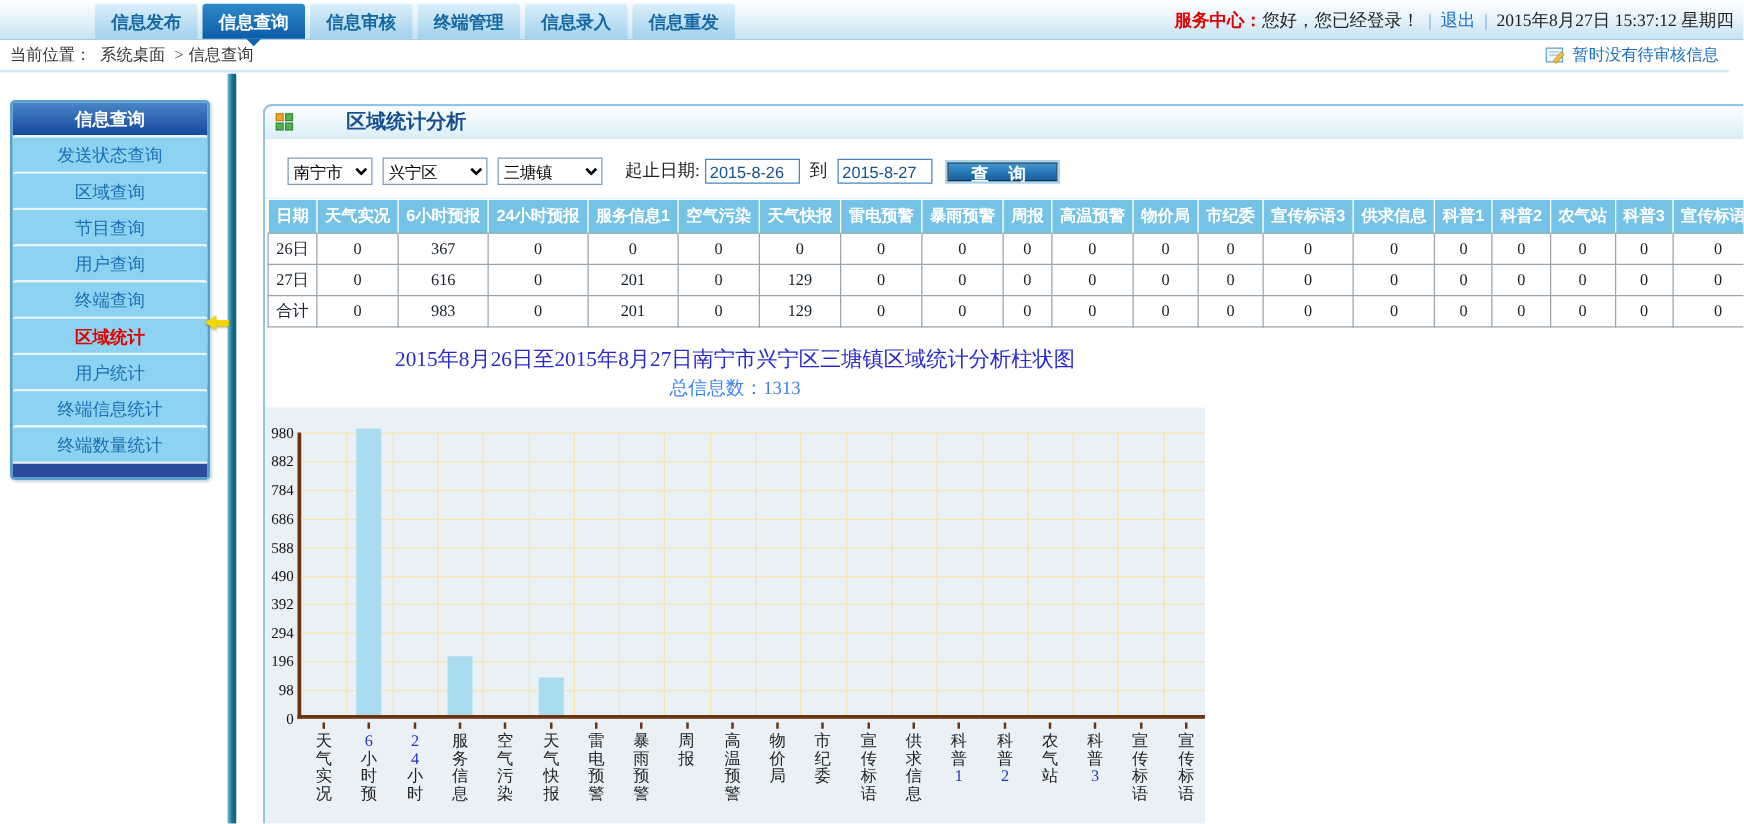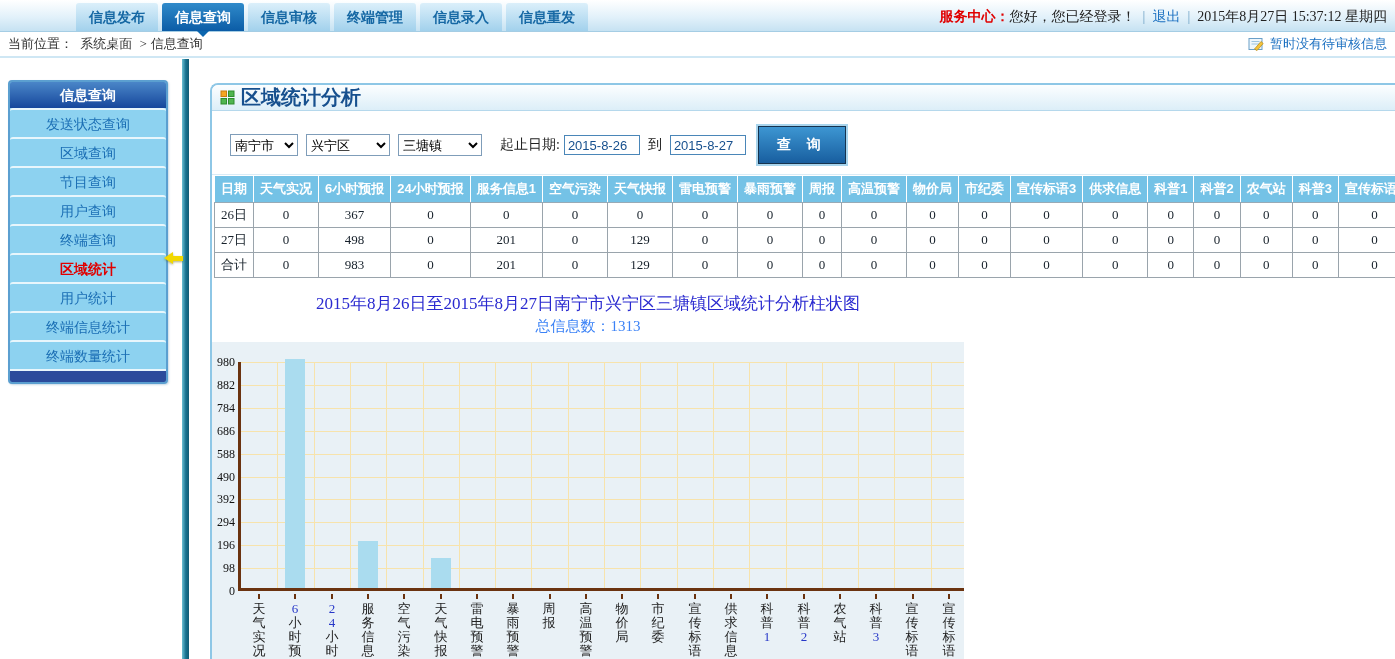--- a/index.html
+++ b/index.html
@@ -16,21 +16,21 @@
   .tab.active { background:linear-gradient(#2f8aca,#0b5ca6); color:#fff; }
   .tab.active::after { content:""; position:absolute; left:50%; margin-left:-6px; top:28px;
     border:6px solid transparent; border-top-color:#0c66ae; }
   .topbar-right { position:absolute; right:8px; top:0; height:46px; line-height:32px; font-size:14px; color:#222;
     font-family:"Liberation Serif","DejaVu Serif",serif; white-space:nowrap; }
   .svc { color:#e00000; font-weight:bold; font-family:"Liberation Sans",sans-serif; }
   .pipe { color:#6fa3c6; margin:0 7px; }
   .logout { color:#1a6fc0; cursor:pointer; }
 
   
-  .crumbbar { position:absolute; top:32px; left:0; right:0; height:26px; background:#fff;
+  .crumbbar { position:absolute; top:32px; left:0; right:12px; height:26px; background:#fff;
     border-bottom:2px solid #cfe7f4; font-size:13px; line-height:24px; color:#333;
     font-family:"Liberation Serif","DejaVu Serif",serif; }
   .crumb-left { margin-left:8px; }
   .crumb-left span { margin-right:4px; }
   .audit { position:absolute; right:8px; top:0; height:24px; display:flex; align-items:center; gap:5px;
     color:#1a6fc0; cursor:pointer; }
 
   
   .content { position:absolute; top:59px; left:0; right:0; bottom:0; background:#fff; }
 
@@ -51,32 +51,32 @@
     background:#8dd2f0; border-top:2px solid #e8f6fc; border-radius:3px; cursor:pointer; }
   .side-item.active { color:#e00000; font-weight:bold; }
   .side-footer { height:13px; background:#2b4b9b; border-top:2px solid #e8f6fc; }
 
   
   .panel { position:absolute; left:210px; top:24px; right:0; bottom:0;
     border:2px solid #8ec7e6; border-right:none; border-bottom:none; border-radius:8px 0 0 0; background:#fff; }
   .panel-header { height:26px; background:linear-gradient(#fcfeff,#dceef8); border-bottom:1px solid #b5d8ec;
     border-radius:6px 0 0 0; display:flex; align-items:center; }
   .panel-header svg { margin:0 6px 0 8px; }
-  .panel-title { font-size:20px; font-weight:bold; color:#17508e; }
+  .panel-title { font-size:16px; font-weight:bold; color:#17508e;margin-left:36px; }
   .panel-body { position:absolute; top:27px; left:0; right:0; bottom:0; overflow:hidden; }
 
   
   .filter-wrap { padding:14px 14px 10px 18px; border-bottom:1px solid #d9ecf7; display:flex; align-items:center;
     font-size:14px; color:#222; }
   .filter-wrap select { height:22px; font-size:13px; border:1px solid #7f9db9; background:#fff; margin-right:8px; }
   .sel-city { width:68px; } .sel-district { width:84px; } .sel-town { width:84px; }
   .date-label { font-family:"Liberation Serif","DejaVu Serif",serif; margin:0 4px 0 10px; }
   .to-label { font-family:"Liberation Serif","DejaVu Serif",serif; margin:0 8px; }
   input.date { width:76px; height:20px; border:1px solid #4a86b8; font-size:13px; color:#17508e; padding:1px 3px; }
-  .query-btn { margin-left:12px; width:88px; height:38px; background:linear-gradient(#3d96d2,#185e9f);
+  .query-btn { margin-left:12px; width:88px; height:15px; background:linear-gradient(#3d96d2,#185e9f);
     color:#fff; font-weight:bold; font-size:14px; border:1px solid #16334e; box-shadow:0 0 0 2px #a8d4ec;
     letter-spacing:6px; cursor:pointer; }
 
   
   .table-caption { margin:7px 0 3px 4px; font-size:13px; color:#8fb6d2;
     font-family:"Liberation Serif","DejaVu Serif",serif; }
   table.stats { border-collapse:collapse; margin-left:2px; white-space:nowrap; }
   table.stats th { background:#74c2e6; color:#fff; font-size:13px; font-weight:bold; padding:4px 6px;
     border:1px solid #fff; border-bottom:1px solid #98aab6; }
   table.stats td { background:#fff; color:#16202a; font-size:13px; padding:3px 6px; border:1px solid #9aa4ac;
@@ -235,21 +235,21 @@
                 <td>0</td>
                 <td>0</td>
                 <td>0</td>
                 <td>0</td>
                 <td>0</td>
                 <td>0</td>
               </tr>
               <tr>
                 <td>27日</td>
                 <td>0</td>
-                <td>498</td>
+                <td>616</td>
                 <td>0</td>
                 <td>201</td>
                 <td>0</td>
                 <td>129</td>
                 <td>0</td>
                 <td>0</td>
                 <td>0</td>
                 <td>0</td>
                 <td>0</td>
                 <td>0</td>

